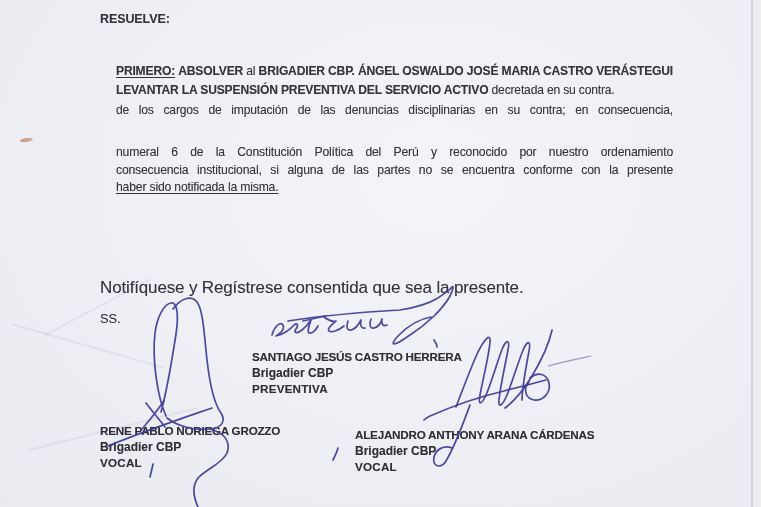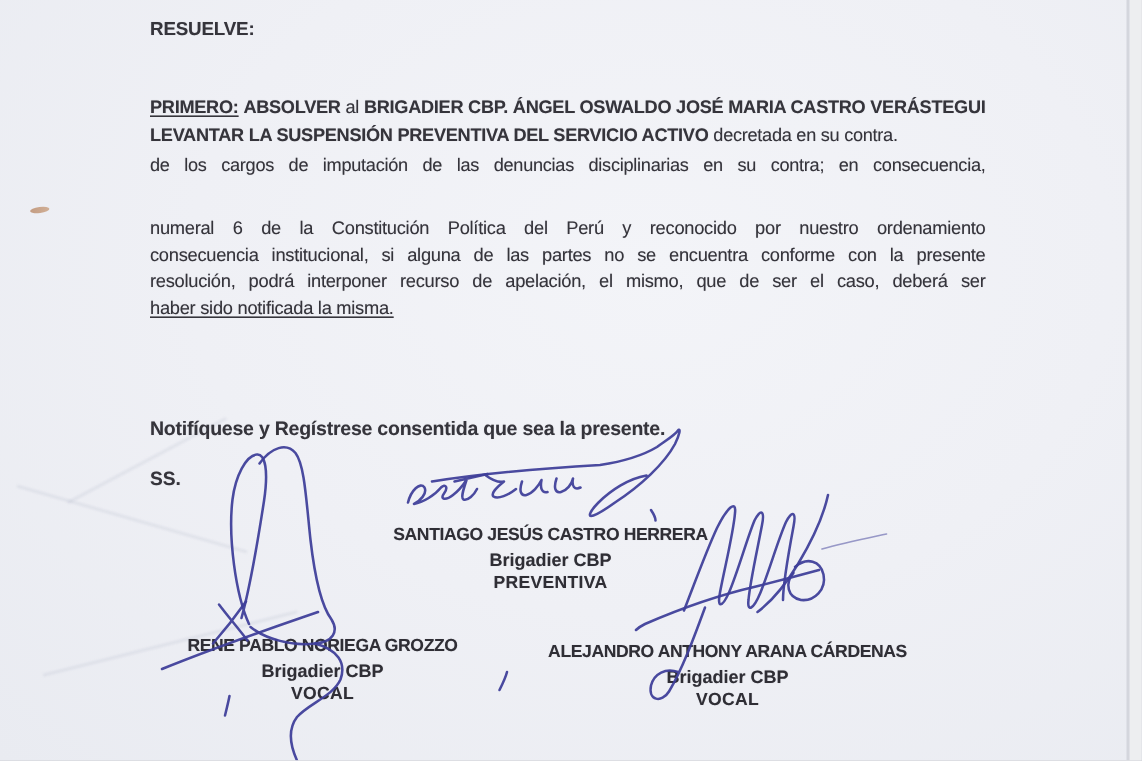--- a/index.html
+++ b/index.html
@@ -6,32 +6,32 @@
   .page {
     position:relative; width:761px; height:507px; overflow:hidden;
     background: radial-gradient(ellipse at 55% 35%, #f3f4f8 0%, #eff0f5 50%, #e9ebf1 100%);
     font-family:"Liberation Sans", sans-serif;
     color:#35343b;
     text-shadow: 0 0 0.5px rgba(54,52,62,0.35);
     padding-left: 28px;
   }
   .abs { position:absolute; }
   .heading { left:100px; top:12px; font-weight:700; font-size:12.5px; letter-spacing:-0.1px; }
-  .para { position:absolute; left:100px; width:557px; }
+  .para { position:absolute; left:116px; width:557px; }
   .para .line { white-space:nowrap; text-align:justify; text-align-last:justify; }
   .para .line.end { text-align-last:left; }
   .p1 { top:62px; }
   .p1 .line { line-height:19.4px; font-size:12.1px; letter-spacing:-0.18px; }
   .p2 { top:144px; }
   .p2 .line { line-height:17.7px; font-size:12.2px; letter-spacing:-0.18px; }
   .b { font-weight:700; }
   .u { text-decoration:underline; text-decoration-thickness:1.1px; text-underline-offset:2px; }
-  .closing { left:100px; top:278px; font-weight:700; font-size:13px; letter-spacing:-0.15px; }
-  .ss { left:100px; top:311px; font-weight:700; font-size:12.8px; }
-  .sig-block { position:absolute; text-align:center; font-weight:700; color:#2f2e35; }
+  .closing { left:100px; top:278px; font-weight:400; font-size:17px; letter-spacing:-0.15px; }
+  .ss { left:100px; top:311px; font-weight:400; font-size:12.8px; }
+  .sig-block { position:absolute; font-weight:700; color:#2f2e35; }
   .sig-name { font-size:11.7px; letter-spacing:-0.25px; line-height:16px; white-space:nowrap; }
   .sig-rank { font-size:12px; line-height:16px; }
   .sig-role { font-size:11.7px; line-height:16px; letter-spacing:0.2px; }
   .sb-president { left:252px; top:349px; width:230px; }
   .sb-vocal-left { left:100px; top:423px; width:230px; }
   .sb-vocal-right { left:355px; top:427px; width:260px; }
   .sig-svg { position:absolute; left:0; top:0; z-index:5; pointer-events:none; }
   .ink { fill:none; stroke:#3f3f99; stroke-width:1.7; stroke-linecap:round; stroke-linejoin:round; opacity:0.94; }
   .ink.thin { stroke-width:1.1; opacity:0.5; }
   .edge-line { left:751px; top:0; width:2px; height:507px; background:#d4d6dd; }
@@ -73,23 +73,20 @@
     </div>
   </div>
 
   <div class="para p2">
     <div class="line">
       <span>numeral 6 de la Constitución Política del Perú y reconocido por nuestro ordenamiento</span>
     </div>
     <div class="line">
       <span>consecuencia institucional, si alguna de las partes no se encuentra conforme con la presente</span>
     </div>
-    <div class="line">
-      <span>resolución, podrá interponer recurso de apelación, el mismo, que de ser el caso, deberá ser</span>
-    </div>
     <div class="line end">
       <span class="u">haber sido notificada la misma.</span>
     </div>
   </div>
 
   <div class="abs closing">Notifíquese y Regístrese consentida que sea la presente.</div>
   <div class="abs ss">SS.</div>
 
   <div class="sig-block sb-president">
     <div class="sig-name">SANTIAGO JESÚS CASTRO HERRERA</div>

